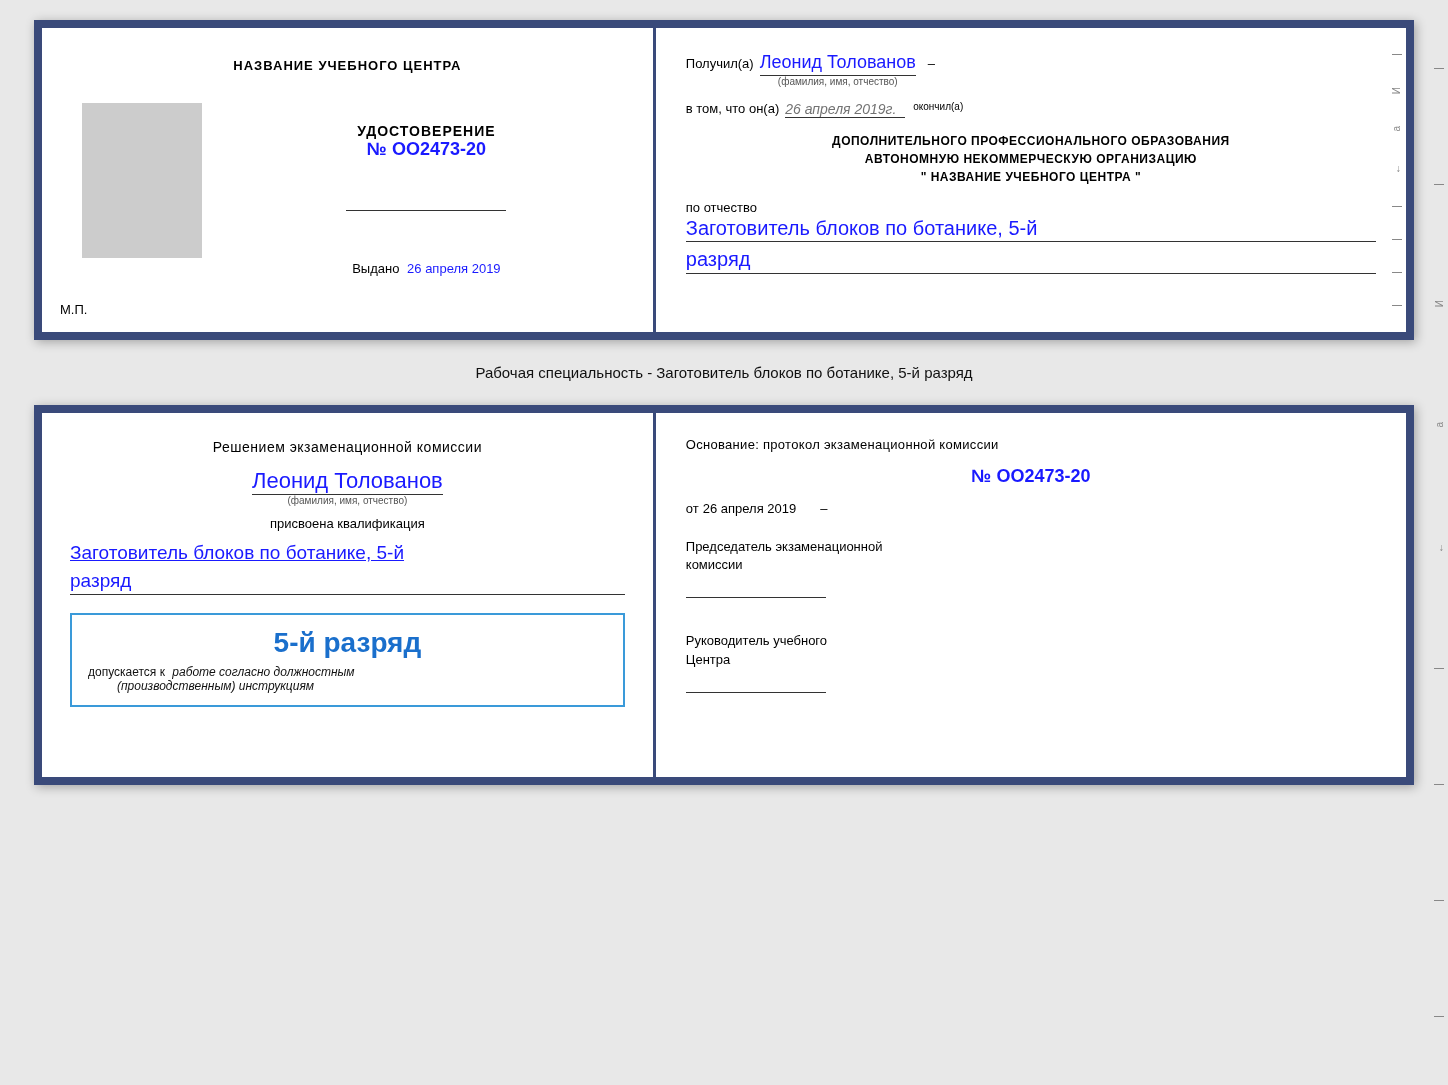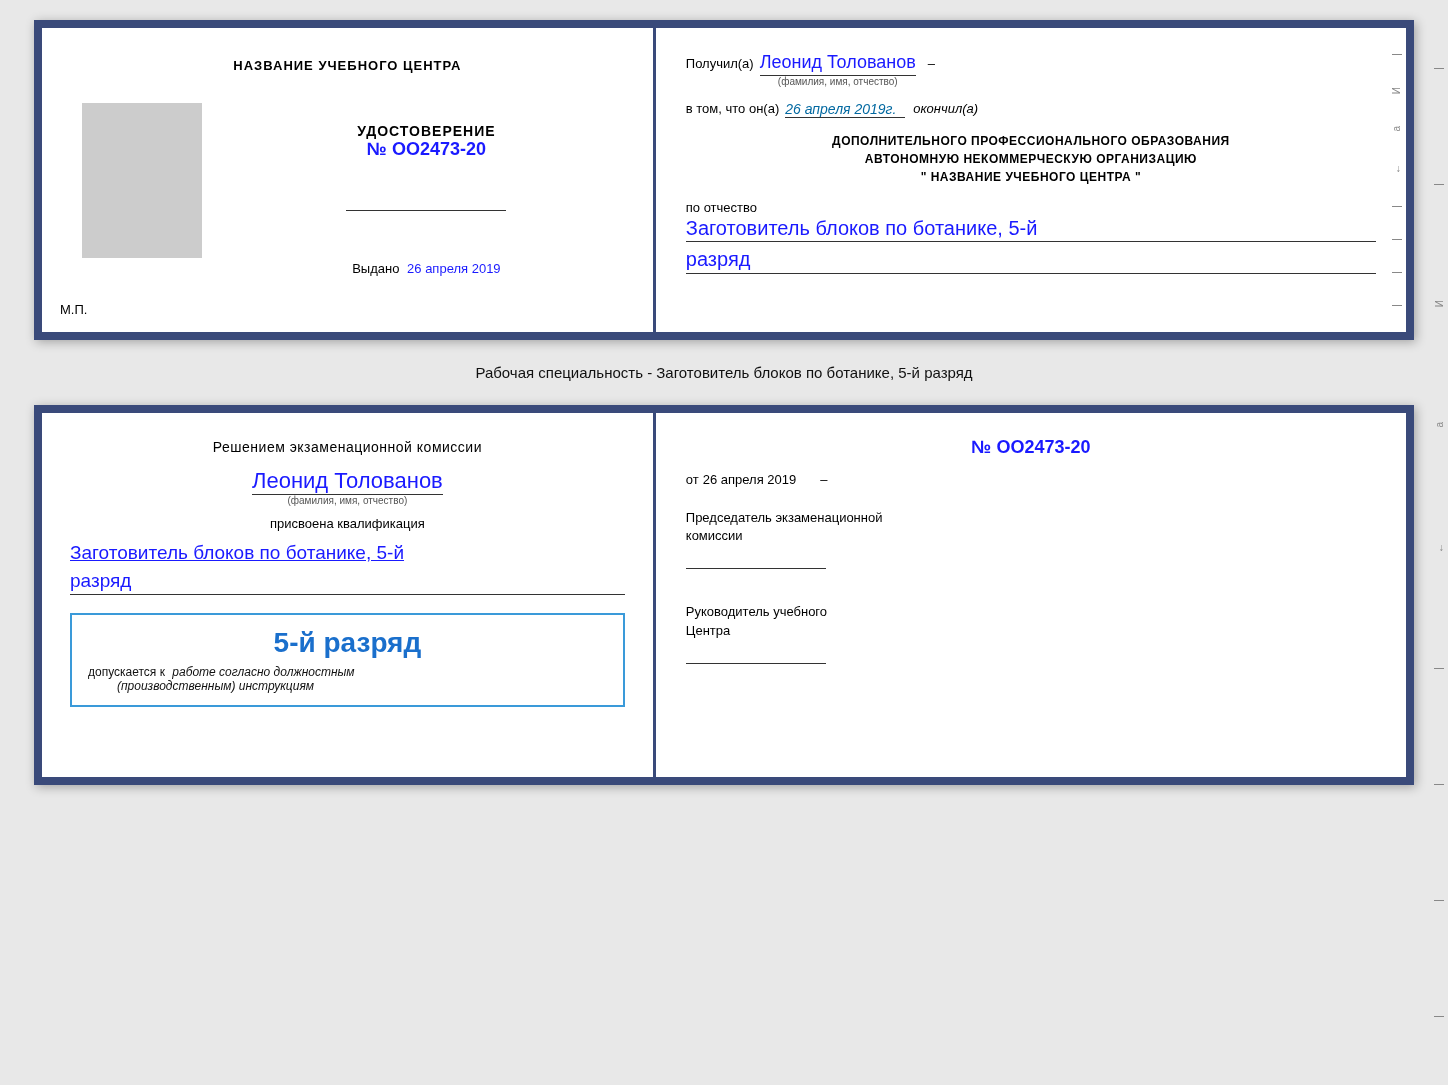--- a/index.html
+++ b/index.html
@@ -127,21 +127,21 @@
       font-size: 13px;
       font-family: Arial, sans-serif;
       display: flex;
       align-items: flex-start;
       gap: 0;
     }
 
     .italic-handwritten {
       font-family: 'Comic Sans MS', cursive, sans-serif;
       font-style: italic;
-      color: #0369a1;
+      color: #737373;
     }
 
     .org-block {
       font-size: 12px;
       font-family: Arial, sans-serif;
       text-align: center;
       font-weight: bold;
       letter-spacing: 0.5px;
       line-height: 1.5;
     }
@@ -386,21 +386,21 @@
       <div style="display:inline-flex; flex-direction:column; align-items:center;">
         <span class="recipient-name">Леонид Толованов</span>
         <span class="recipient-sub">(фамилия, имя, отчество)</span>
       </div>
       <span style="font-size:13px; font-family:Arial,sans-serif; margin-left:6px;">–</span>
     </div>
 
     <div class="vtom-line">
       <span style="font-size:13px; font-family:Arial,sans-serif;">в том, что он(а)</span>
       <span class="italic-handwritten underline-field" style="font-size:14px; margin-left:6px;">26 апреля 2019г.</span>
-      <span style="font-size:13px; font-family:Arial,sans-serif; margin-left:8px;font-style:italic;">окончил(а)</span>
+      <span style="font-size:10px; font-family:Arial,sans-serif; margin-left:8px;">окончил(а)</span>
     </div>
 
     <div class="org-block">
       <div>ДОПОЛНИТЕЛЬНОГО ПРОФЕССИОНАЛЬНОГО ОБРАЗОВАНИЯ</div>
       <div>АВТОНОМНУЮ НЕКОММЕРЧЕСКУЮ ОРГАНИЗАЦИЮ</div>
       <div>"   НАЗВАНИЕ УЧЕБНОГО ЦЕНТРА   "</div>
     </div>
 
     <div class="profession-block">
       <span>по отчество</span>
@@ -444,20 +444,21 @@
       <span class="stamp-big">5-й разряд</span>
       <div class="stamp-small">
         <span>допускается к</span>
         <span class="stamp-italic" style="margin-left:4px;">работе согласно должностным</span>
         <div class="stamp-italic">(производственным) инструкциям</div>
       </div>
     </div>
   </div>
 
   <div class="bottom-right">
+    <div class="osnov-title">Основание: протокол экзаменационной комиссии</div>
 
     <div class="proto-number">№ OO2473-20</div>
 
     <div class="ot-line">
       <span style="font-size:13px; font-family:Arial,sans-serif;">от</span>
       <span style="font-size:13px; font-family:Arial,sans-serif;">26 апреля 2019</span>
       <span style="font-size:13px; font-family:Arial,sans-serif; margin-left:20px;">–</span>
     </div>
 
     <div class="signature-block">

